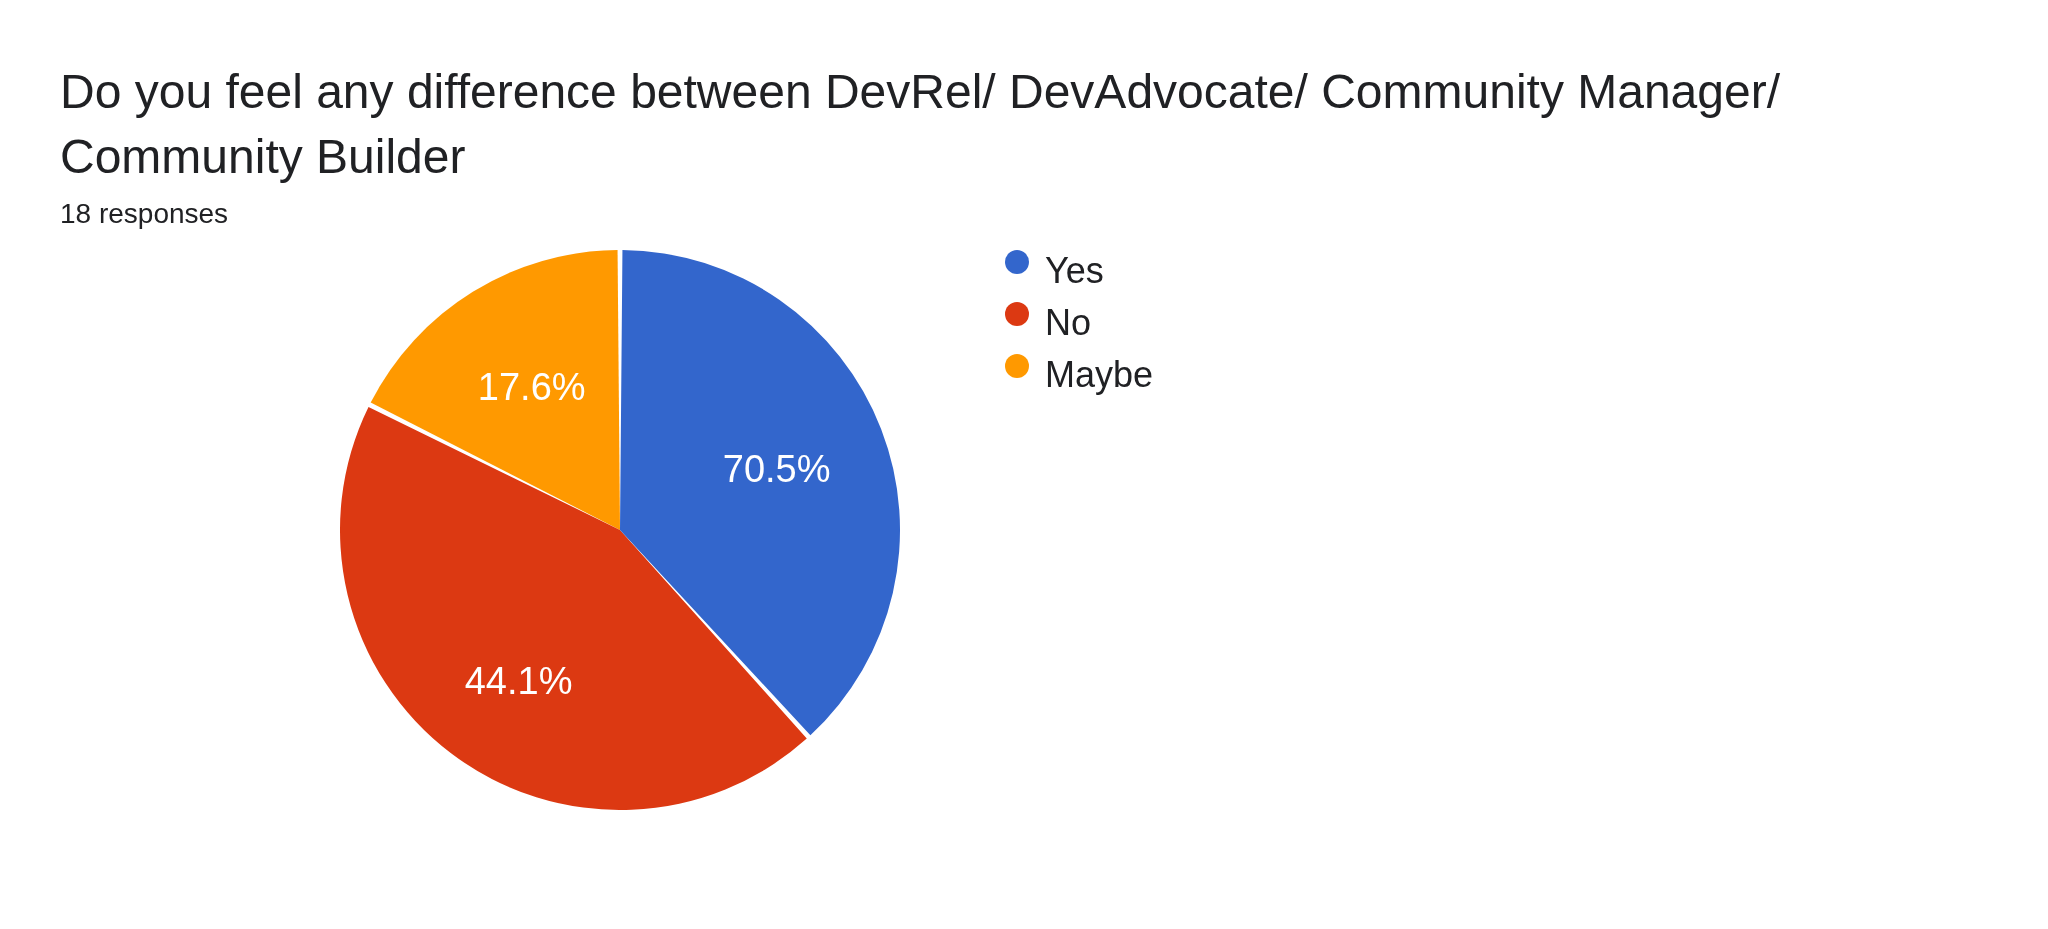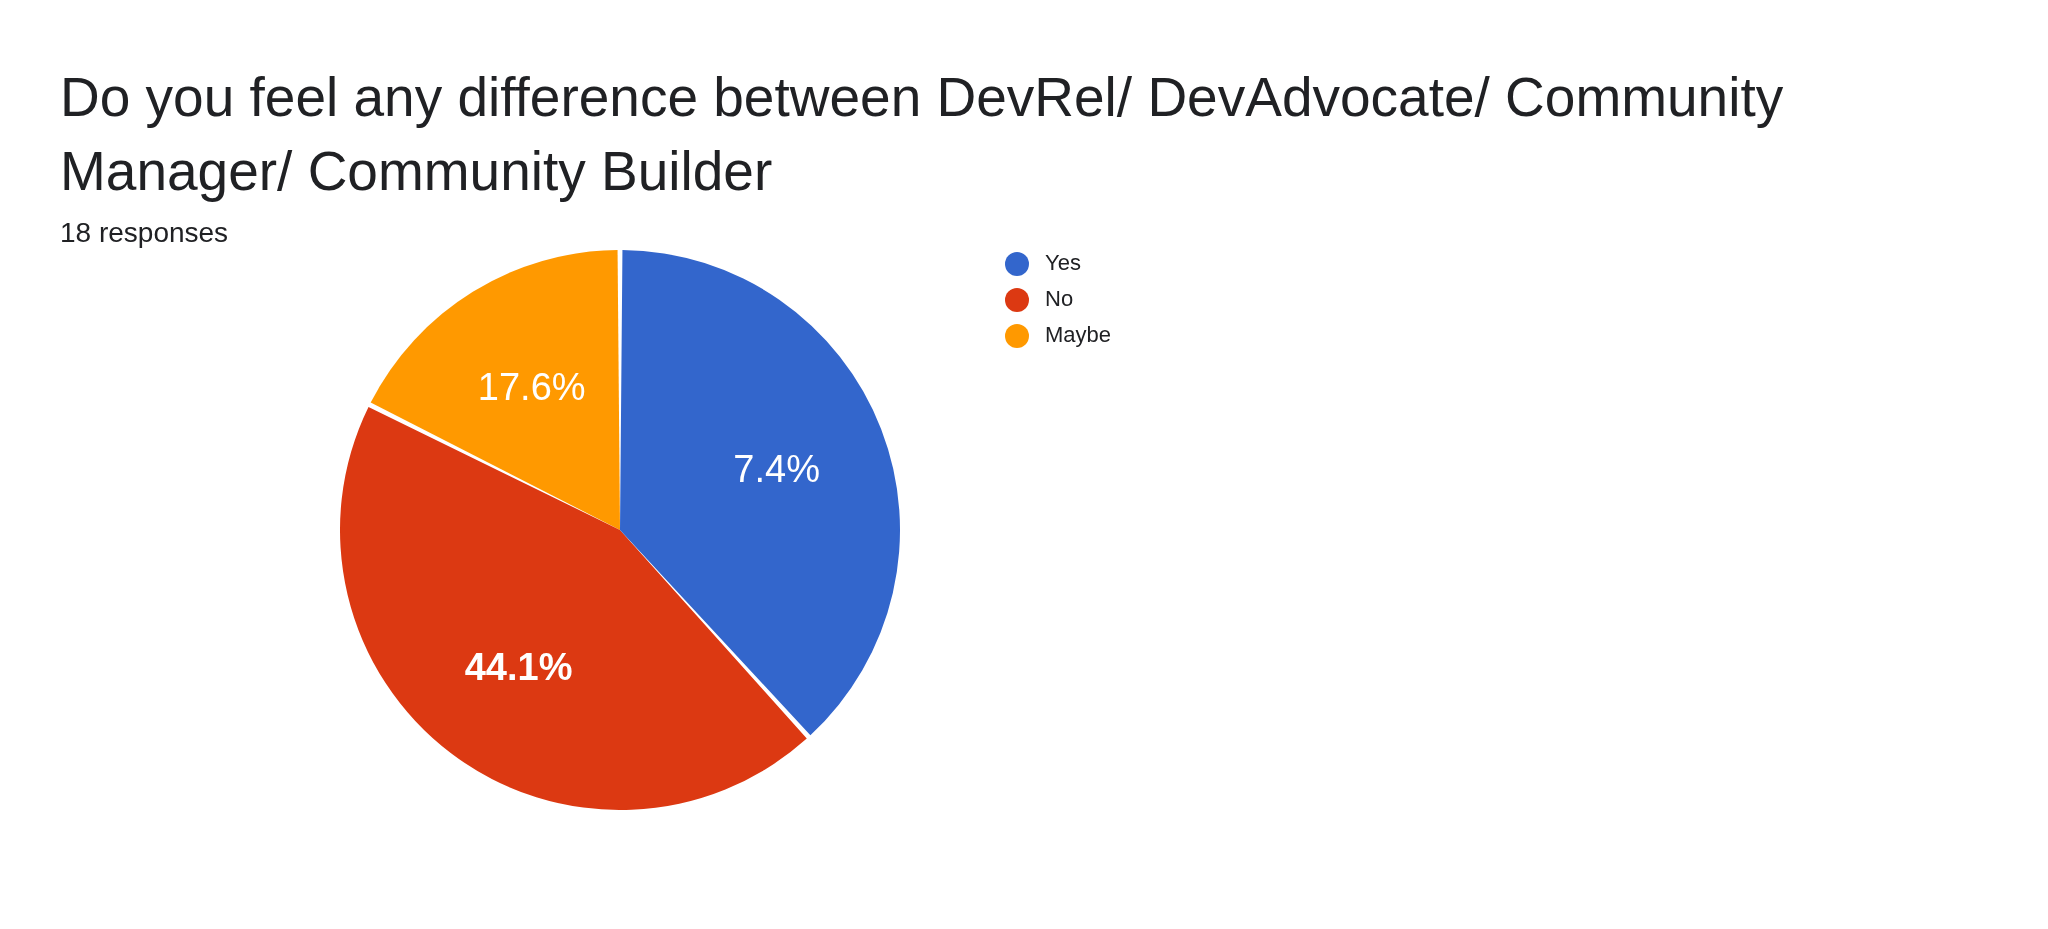--- a/index.html
+++ b/index.html
@@ -12,21 +12,21 @@
     color: #202124;
   }
   .container {
     position: relative;
     width: 2048px;
     height: 929px;
     box-sizing: border-box;
     padding: 60px 60px 0 60px;
   }
   .title {
-    font-size: 55px;
+    font-size: 48px;
     line-height: 1.35;
     color: #202124;
     font-weight: 400;
     margin: 0 0 8px 0;
     max-width: 1880px;
   }
   .subtitle {
     font-size: 28px;
     color: #202124;
     font-weight: 400;
@@ -54,23 +54,23 @@
     white-space: nowrap;
     transform: translate(-50%, -50%);
   }
   .legend {
     position: absolute;
     left: 1005px;
     top: 10px;
   }
   .legend-item {
     display: flex;
-    align-items: flex-end;
+    align-items: flex-start;
     margin-bottom: 10px;
-    font-size: 22px;
+    font-size: 36px;
     color: #202124;
   }
   .legend-swatch {
     width: 24px;
     height: 24px;
     border-radius: 50%;
     margin-right: 16px;
     flex: 0 0 auto;
   }
 </style>
@@ -81,21 +81,21 @@
   <h1 class="title">Do you feel any difference between DevRel/ DevAdvocate/ Community Manager/ Community Builder</h1>
   <div class="subtitle">18 responses</div>
 
   <div class="chart-area">
     <div class="pie-wrap">
       <svg id="pie-svg" width="560" height="560" viewBox="0 0 560 560">
           <path d="M 280 280 L 277.55657006045533 0.010661542032039506 A 280 280 0 0 0 30.68829002441396 152.5493379026642 Z" fill="#ff9900"></path>
           <path d="M 280 280 L 28.501940649788054 156.9198385478908 A 280 280 0 0 0 466.78329736021084 488.5953015464323 Z" fill="#dc3912"></path>
           <path d="M 280 280 L 470.3953393428138 485.3037134504263 A 280 280 0 0 0 282.4434299395446 0.010661542032039506 Z" fill="#3366cc"></path>
         </svg>
-    <div class="pie-label" style="left: 191.692px; top: 137.082px;">17.6%</div><div class="pie-label" style="left: 178.621px; top: 417px; font-weight: bold;">44.1%</div><div class="pie-label" style="left: 436.661px; top: 219.326px;">7.4%</div></div>
+    <div class="pie-label" style="left: 191.692px; top: 137.082px;">17.6%</div><div class="pie-label" style="left: 178.621px; top: 431px;">44.1%</div><div class="pie-label" style="left: 436.661px; top: 219.326px;">70.5%</div></div>
     <div class="legend" id="legend">
         <div class="legend-item">
           <span class="legend-swatch" style="background: rgb(51, 102, 204);"></span>
           <span>Yes</span>
         </div>
         <div class="legend-item">
           <span class="legend-swatch" style="background: rgb(220, 57, 18);"></span>
           <span>No</span>
         </div>
         <div class="legend-item">

